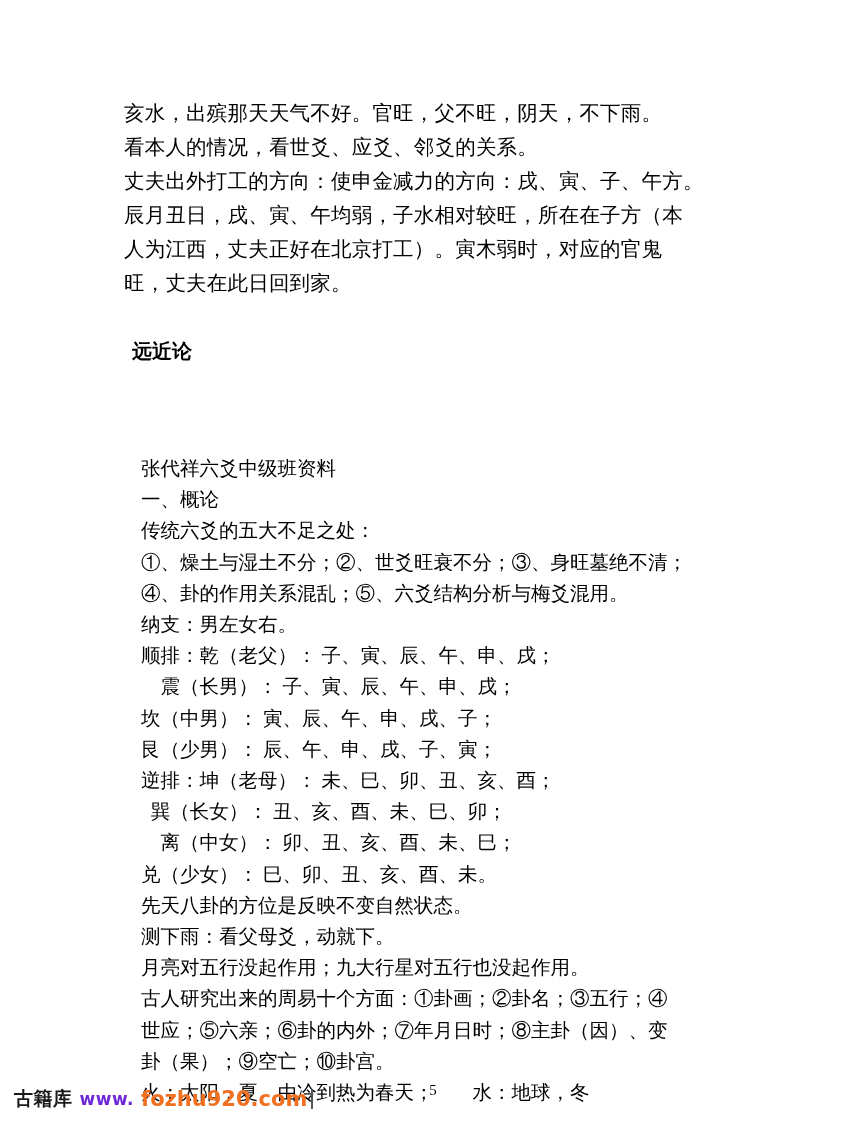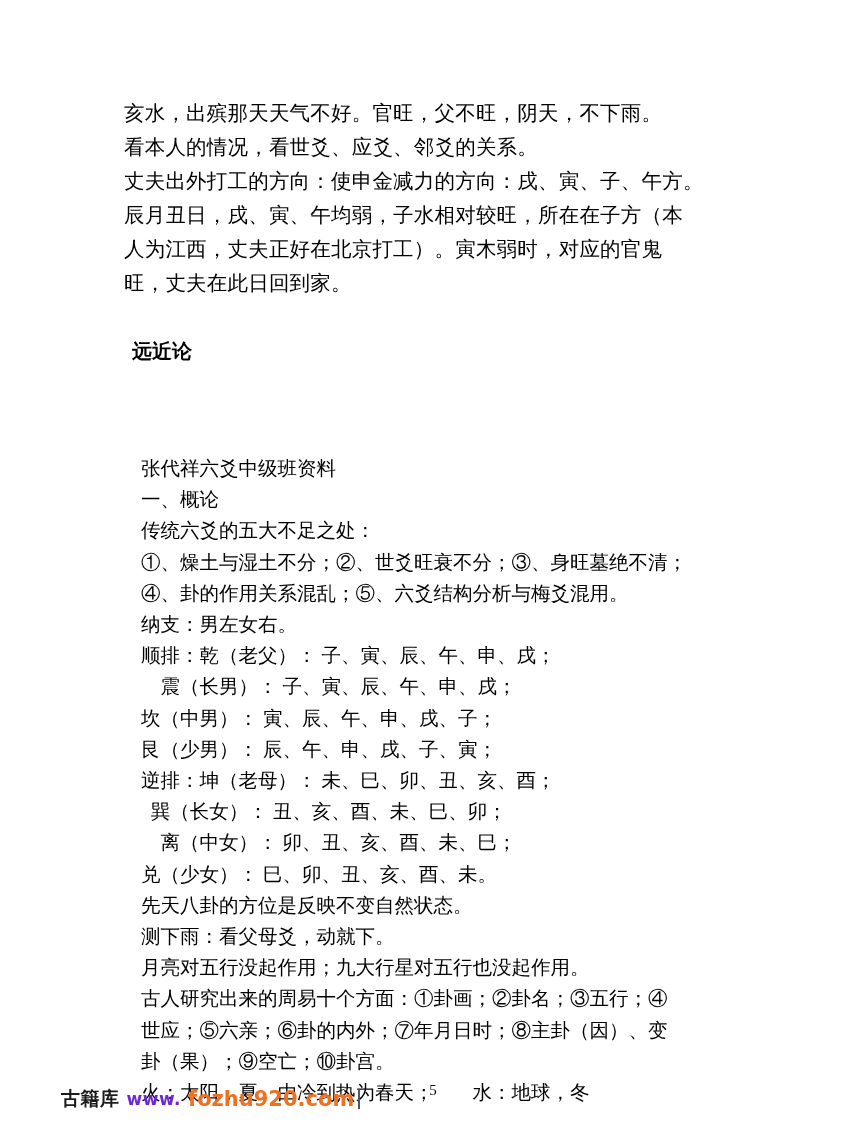--- a/index.html
+++ b/index.html
@@ -57,21 +57,20 @@
     color: #000;
   }
   .footer-watermark {
     position: absolute;
     left: 14px;
     top: 1086px;
     display: flex;
     align-items: center;
     gap: 7px;
     white-space: nowrap;
-    margin-left: 47px;
   }
   .wm-cn {
     font-family: "DejaVu Sans", sans-serif;
     font-size: 19px;
     font-weight: bold;
     color: #1a1a1a;
     letter-spacing: 0.5px;
   }
   .wm-www {
     font-family: "DejaVu Sans", sans-serif;

